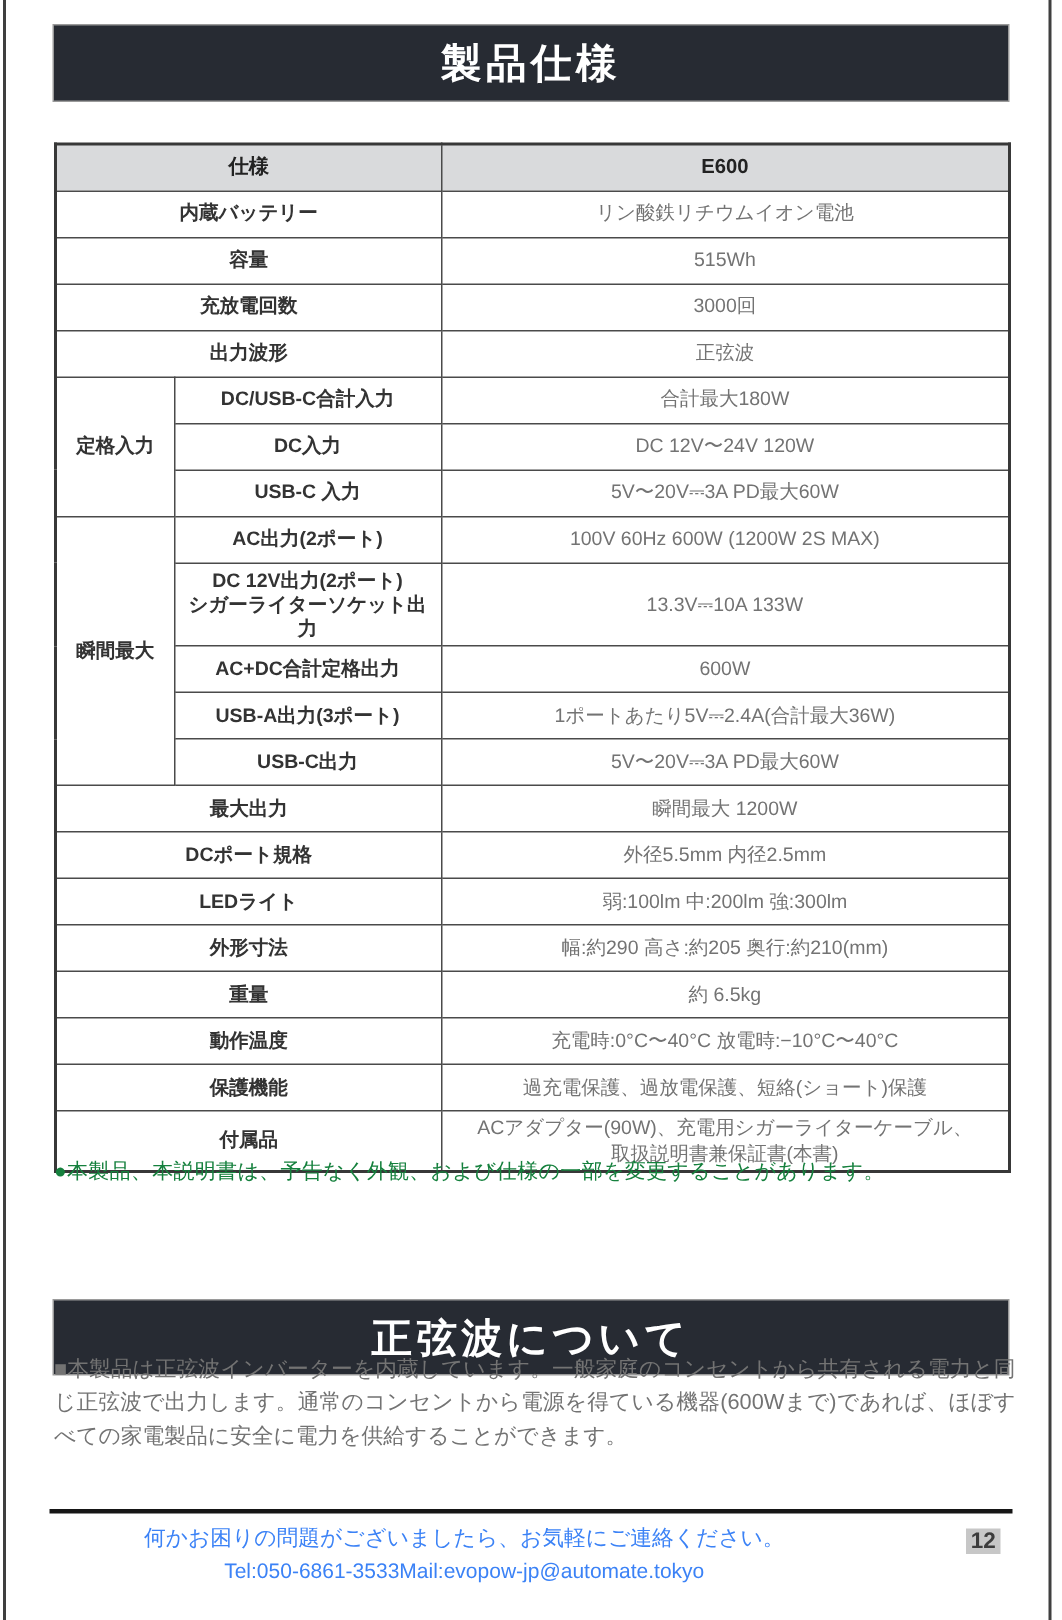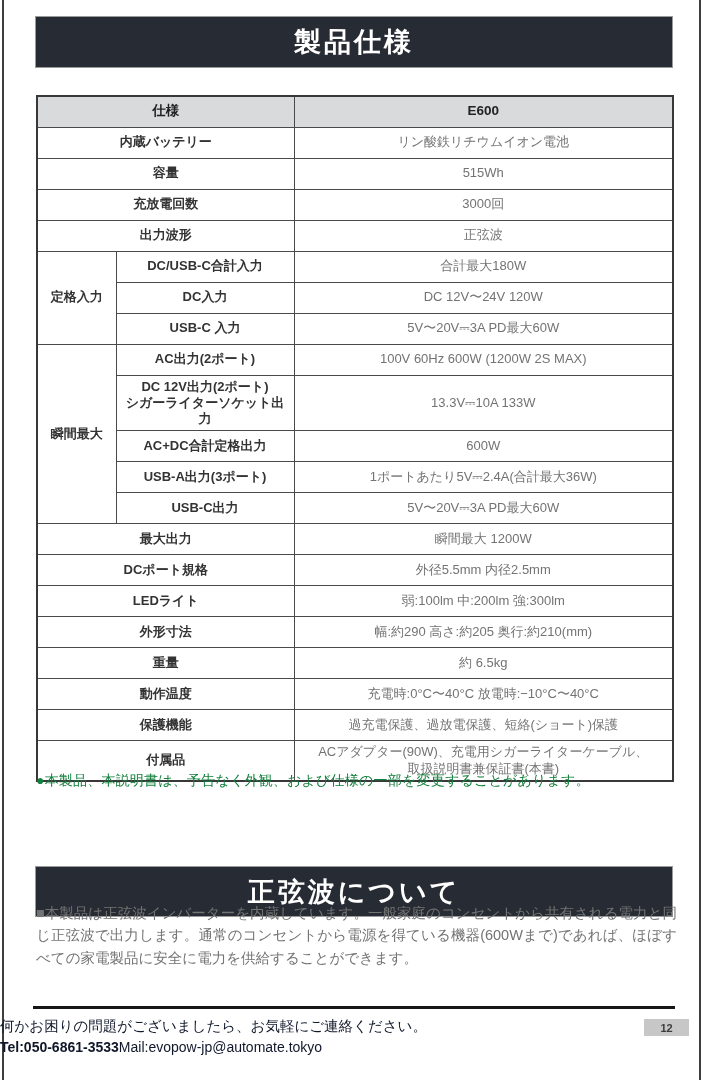--- a/index.html
+++ b/index.html
@@ -62,28 +62,28 @@
   }
   .sine-body{
     position:absolute;left:36px;top:902px;width:641px;
     font-size:14.5px;font-weight:500;line-height:1.55;color:#737373;
     text-align:justify;
   }
   .footer-divider{
     position:absolute;left:33px;top:1006px;width:642px;height:3px;background:#161616;
   }
   .footer-text{
-    position:absolute;left:0;top:1016px;width:619px;text-align:left;
-    font-size:14.5px;font-weight:500;color:#0f172a;line-height:1.45;
+    position:absolute;left:0;top:1016px;width:619px;text-align:center;
+    font-size:14.5px;font-weight:500;color:#3b82f6;line-height:1.45;
   }
   .footer-contact{font-size:14px;}
-  .footer-contact .tel{font-weight:bold;}
+  .footer-contact .tel{}
   .page-badge{
-    position:absolute;left:644px;top:1019px;width:45px;height:17px;
-    background:var(--badge-bg);color:#3c3c3c;font-size:11px;font-weight:bold;
+    position:absolute;left:644px;top:1019px;width:23px;height:17px;
+    background:var(--badge-bg);color:#3c3c3c;font-size:15px;font-weight:bold;
     display:flex;align-items:center;justify-content:center;
   }
 </style>
 </head>
 <body>
 
 <div class="edge-line edge-left"></div>
 <div class="edge-line edge-right"></div>
 
 <div class="section-bar bar-spec">

